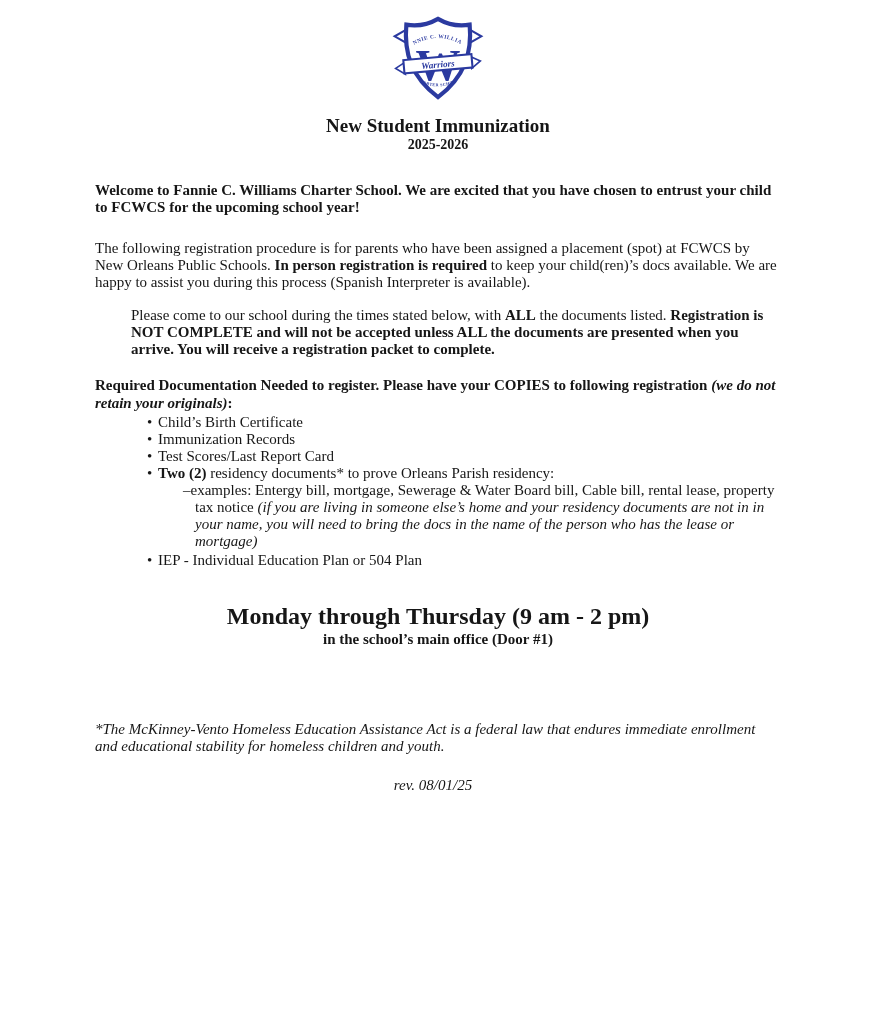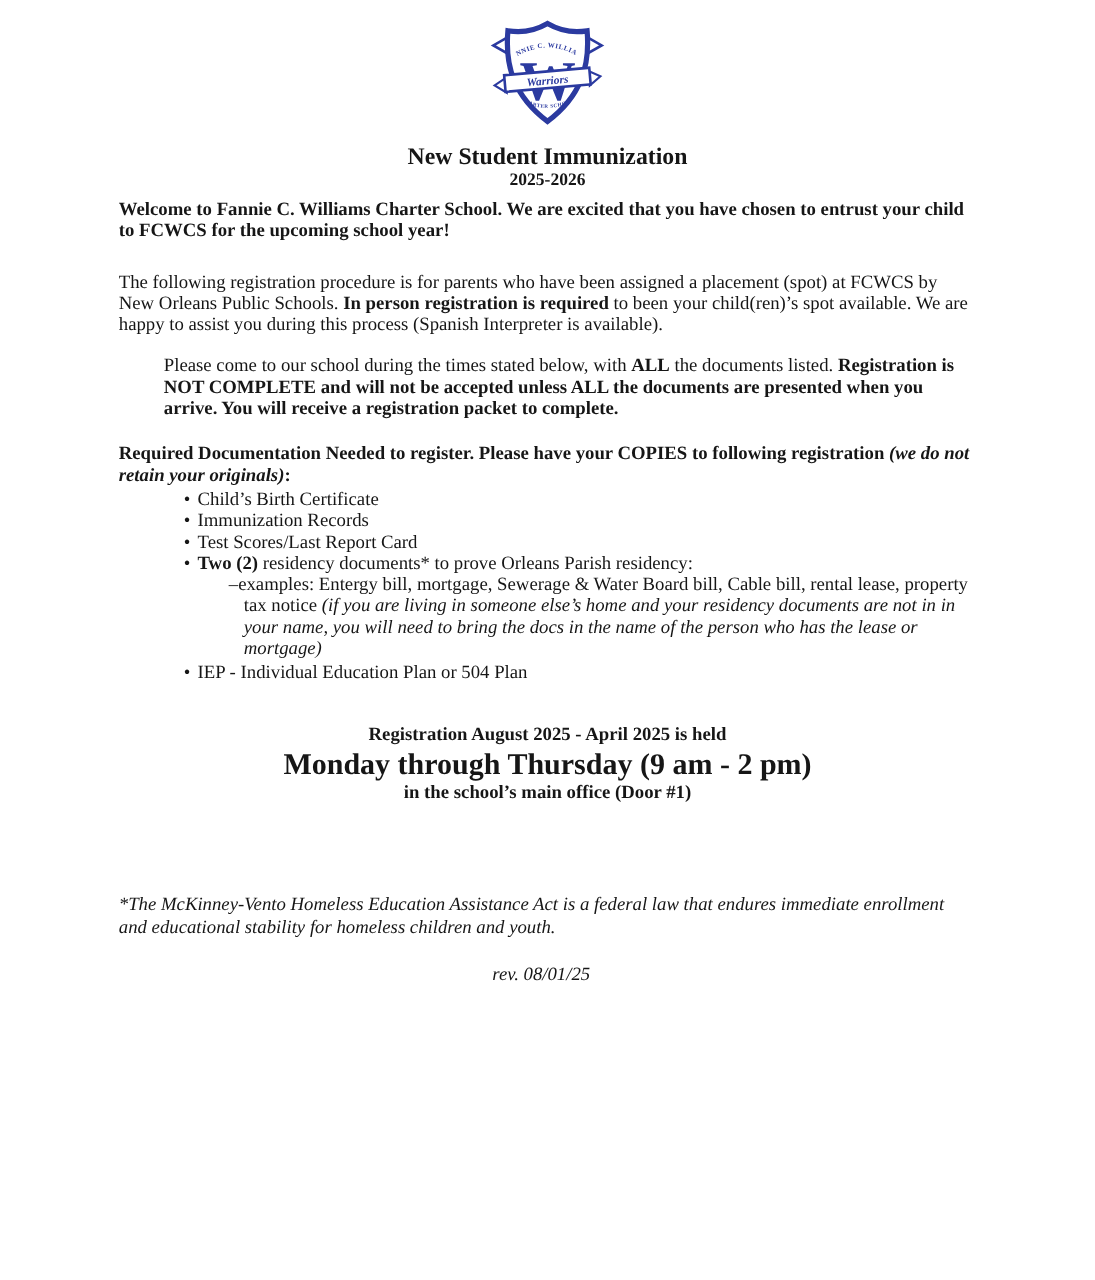--- a/index.html
+++ b/index.html
@@ -23,21 +23,21 @@
 
   .title-block { text-align: center; margin-top: 14px; }
   .doc-title { font-weight: bold; font-size: 19px; line-height: 1.1; }
   .doc-year  { font-weight: bold; font-size: 14px; line-height: 1.2; }
 
   .para { margin-top: 24px; }
   .para.tight { margin-top: 16px; margin-left: 36px; }
   .bold { font-weight: bold; }
   .italic { font-style: italic; }
 
-  .welcome { font-weight: bold; margin-top: 6px; }
+  .welcome { font-weight: bold; margin-top: 28px; }
 
   .address-block { text-align: center; margin-top: 20px; font-weight: bold; }
   .address-block .line { display: block; }
   .address-note { font-style: italic; }
 
   .req-heading { margin-top: 19px; font-weight: bold; }
   .req-heading .italic { font-weight: bold; }
 
   .doc-list { list-style: none; margin-top: 2px; }
   .doc-list li { position: relative; padding-left: 63px; }
@@ -101,42 +101,41 @@
 
   <div class="title-block">
     <div class="doc-title">New Student Immunization</div>
     <div class="doc-year">2025-2026</div>
   </div>
 
   <div class="content">
 
     <p class="para welcome">Welcome to Fannie C. Williams Charter School. We are excited that you have chosen to entrust your child to FCWCS for the upcoming school year!</p>
 
-    <p class="para"><span>The following registration procedure is for parents who have been assigned a placement (spot) at FCWCS by New Orleans Public Schools. </span><span class="bold">In person registration is required</span><span> to been your child(ren)’s spot available. We are happy to assist you during this process (Spanish Interpreter is available).</span></p>
+    <p class="para"><span>The following registration procedure is for parents who have been assigned a placement (spot) at FCWCS by New Orleans Public Schools. </span><span class="bold">In person registration is required</span><span> to keep your child(ren)’s docs available. We are happy to assist you during this process (Spanish Interpreter is available).</span></p>
 
     <p class="para tight"><span>Please come to our school during the times stated below, with </span><span class="bold">ALL</span><span> the documents listed. </span><span class="bold">Registration is NOT COMPLETE and will not be accepted unless ALL the documents are presented when you arrive. You will receive a registration packet to complete.</span></p>
 
 
     <p class="req-heading"><span>Required Documentation Needed to register. Please have your COPIES to following registration </span><span class="italic">(we do not retain your originals)</span><span>:</span></p>
 
     <ul class="doc-list">
       <li>Child’s Birth Certificate</li>
       <li>Immunization Records</li>
       <li>Test Scores/Last Report Card</li>
       <li><span class="bold">Two (2)</span><span> residency documents* to prove Orleans Parish residency:</span></li>
     </ul>
 
     <div class="examples-block"><span>–examples: Entergy bill, mortgage, Sewerage &amp; Water Board bill, Cable bill, rental lease, property tax notice </span><span class="italic">(if you are living in someone else’s home and your residency documents are not in in your name, you will need to bring the docs in the name of  the person who has the lease or mortgage)</span></div>
 
     <ul class="doc-list">
       <li>IEP - Individual Education Plan or 504 Plan</li>
     </ul>
 
     <div class="schedule-block">
-      <div class="schedule-line1">Registration August 2025 - April 2025 is held</div>
       <div class="schedule-line2">Monday through Thursday (9 am - 2 pm)</div>
       <div class="schedule-line3">in the school’s main office (Door #1)</div>
     </div>
 
 
     <p class="footnote">*The McKinney-Vento Homeless Education Assistance Act is a federal law that endures immediate enrollment and educational stability for homeless children and youth.</p>
 
     <p class="revision">rev. 08/01/25</p>
 
   </div>

